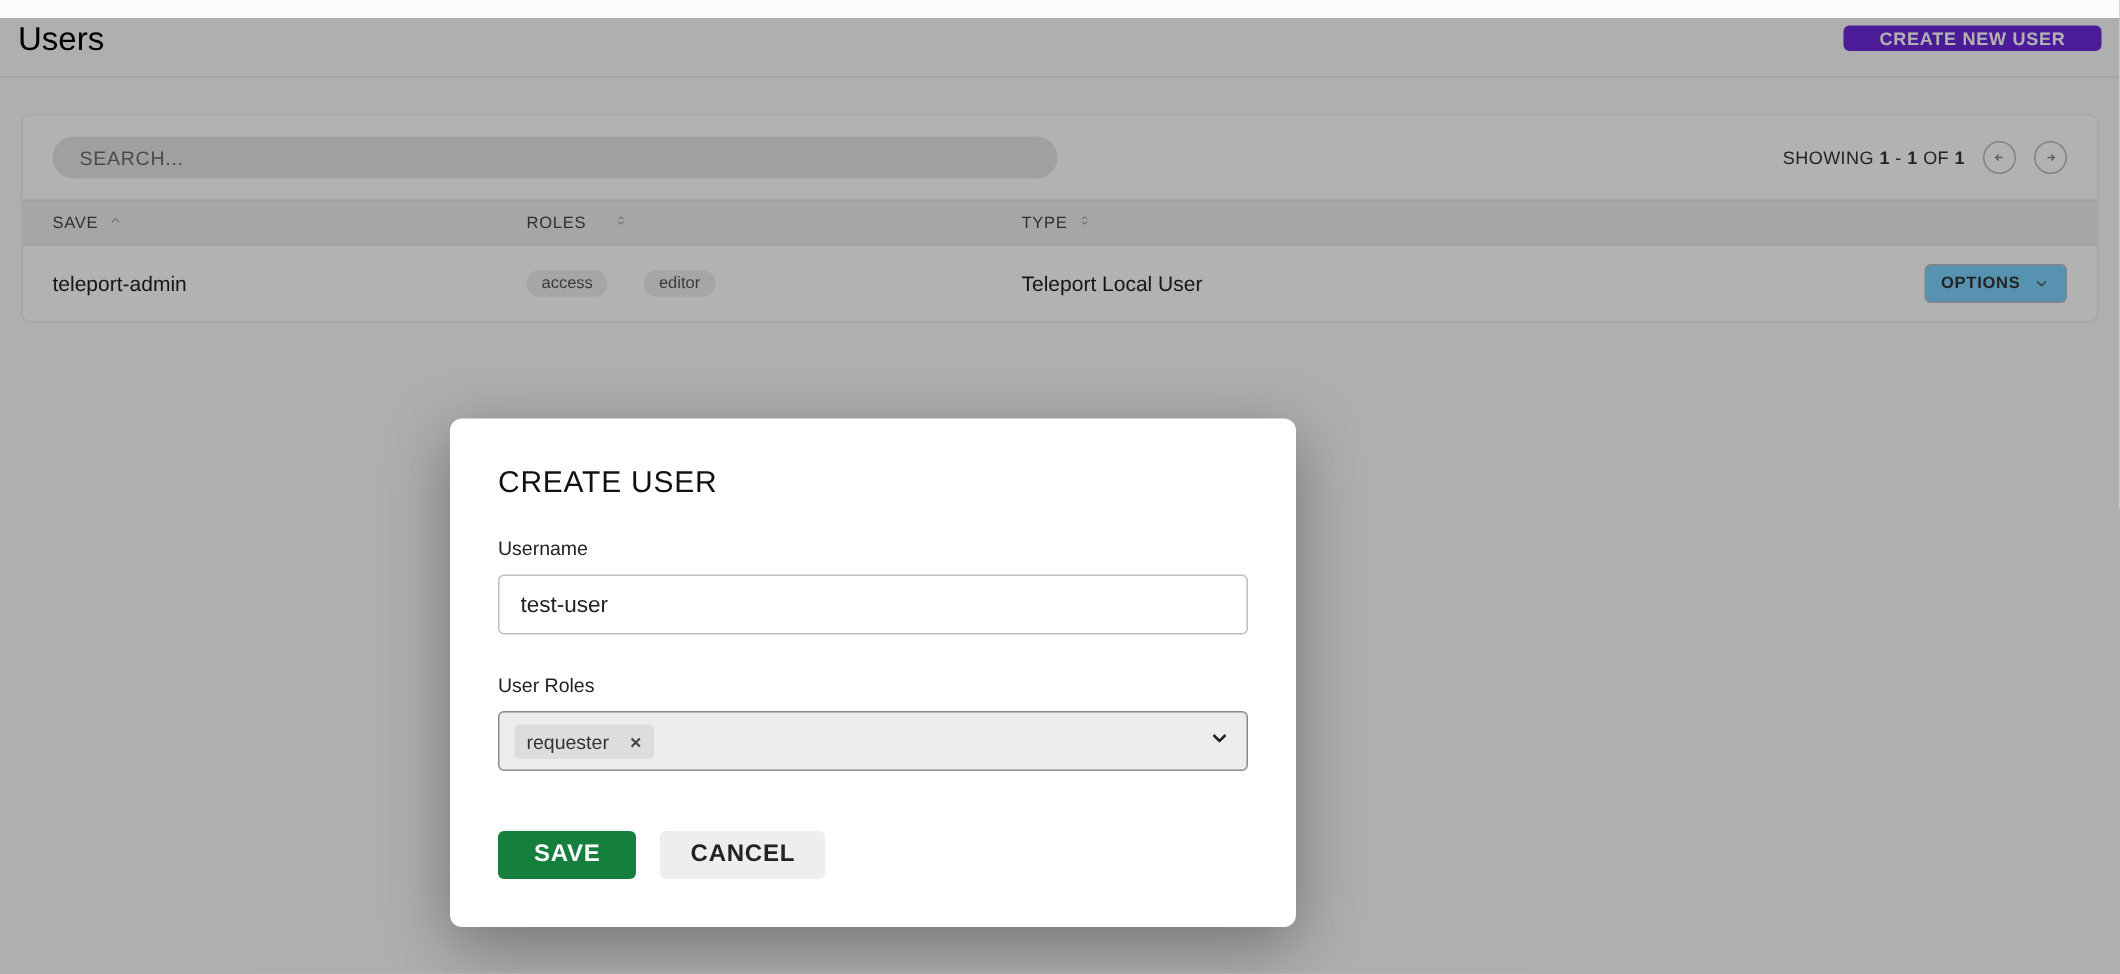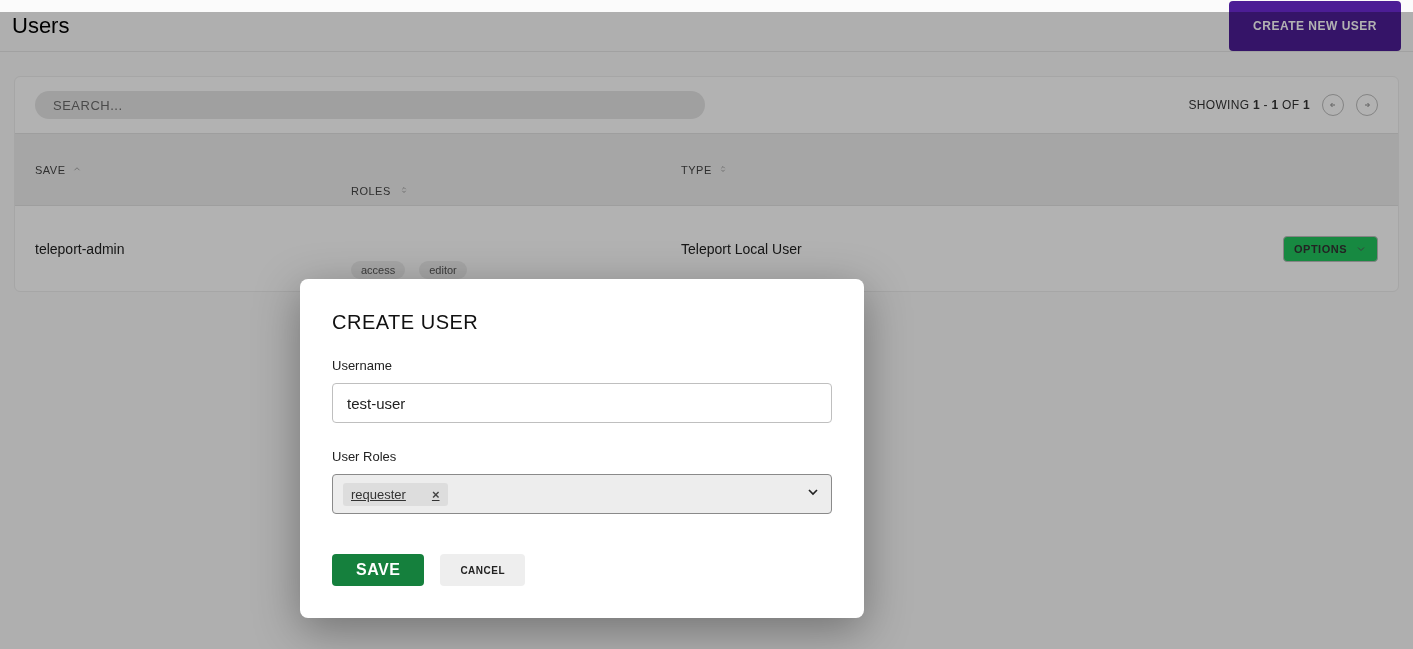--- a/index.html
+++ b/index.html
@@ -21,26 +21,26 @@
     padding: 8px 12px;
     border-bottom: 1px solid #e7e7e7;
     height: 52px;
   }
   .header h1 {
     font-size: 22px;
     font-weight: 400;
     color: #000000;
   }
   .btn-primary {
-    background: #4c1d95;
+    background: #6d28d9;
     color: #fff;
     border: none;
     border-radius: 4px;
     padding: 0 24px;
-    height: 50px;
+    height: 17px;
     font-size: 12px;
     font-weight: 700;
     letter-spacing: 0.5px;
     cursor: pointer;
   }
 
   
   .panel {
     margin: 24px 14px 0 14px;
     background: #fff;
@@ -89,21 +89,21 @@
     display: flex;
     background: #eeeeee;
     border-top: 1px solid #e2e2e2;
     border-bottom: 1px solid #e2e2e2;
     padding: 8px 20px;
     font-size: 11px;
     letter-spacing: .5px;
     color: #444;
   }
   .col-name  { width: 316px; display:flex; align-items:center; gap:6px;}
-  .col-roles { width: 330px; display:flex; align-items:center; gap:8px;margin-top:43px;}
+  .col-roles { width: 330px; display:flex; align-items:center; gap:18px;}
   .col-type  { flex: 1;    display:flex; align-items:center; gap:6px;}
   .col-opts  { width: 110px; text-align:right;}
 
   .sort-icon svg { width:10px; height:10px; stroke:#777; fill:none; stroke-width:1.5;}
 
   .trow {
     display: flex;
     align-items: center;
     padding: 12px 20px;
     font-size: 14px;
@@ -113,21 +113,21 @@
     display:inline-block;
     background: #eeeeee;
     color:#555;
     font-size: 11px;
     padding: 3px 10px;
     border-radius: 10px;
     margin-right: 6px;
   }
   .options-btn {
     border: 1px solid #bdbdbd;
-    background: #22c55e;
+    background: #7dd3fc;
     border-radius: 4px;
     height: 26px;
     padding: 0 10px;
     font-size: 11px;
     font-weight: 700;
     letter-spacing: .5px;
     display: inline-flex;
     align-items: center;
     gap: 8px;
     cursor: pointer;
@@ -192,22 +192,21 @@
     margin-bottom: 40px;
   }
   .tag {
     background: #dddddd;
     border-radius: 3px;
     padding: 4px 8px;
     font-size: 13px;
     color:#333;
     display:inline-flex;
     align-items:center;
-    gap:26px;
-    text-decoration:underline;
+    gap:14px;
   }
   .tag .x {
     cursor:pointer;
     font-weight:700;
     color:#444;
   }
   .multiselect .chev svg { width:16px; height:16px; stroke:#222; fill:none; stroke-width:2.5;}
   .modal-actions { display:flex; gap:16px; }
   .btn-save {
     background:#15803d;
@@ -221,21 +220,21 @@
     letter-spacing:.5px;
     cursor:pointer;
   }
   .btn-cancel {
     background:#eeeeee;
     color:#222;
     border:none;
     border-radius:4px;
     height:32px;
     padding:0 20px;
-    font-size:10px;
+    font-size:16px;
     font-weight:700;
     letter-spacing:.5px;
     cursor:pointer;
   }
 </style>
 </head>
 <body>
 
 <div class="header">
   <h1>Users</h1>

